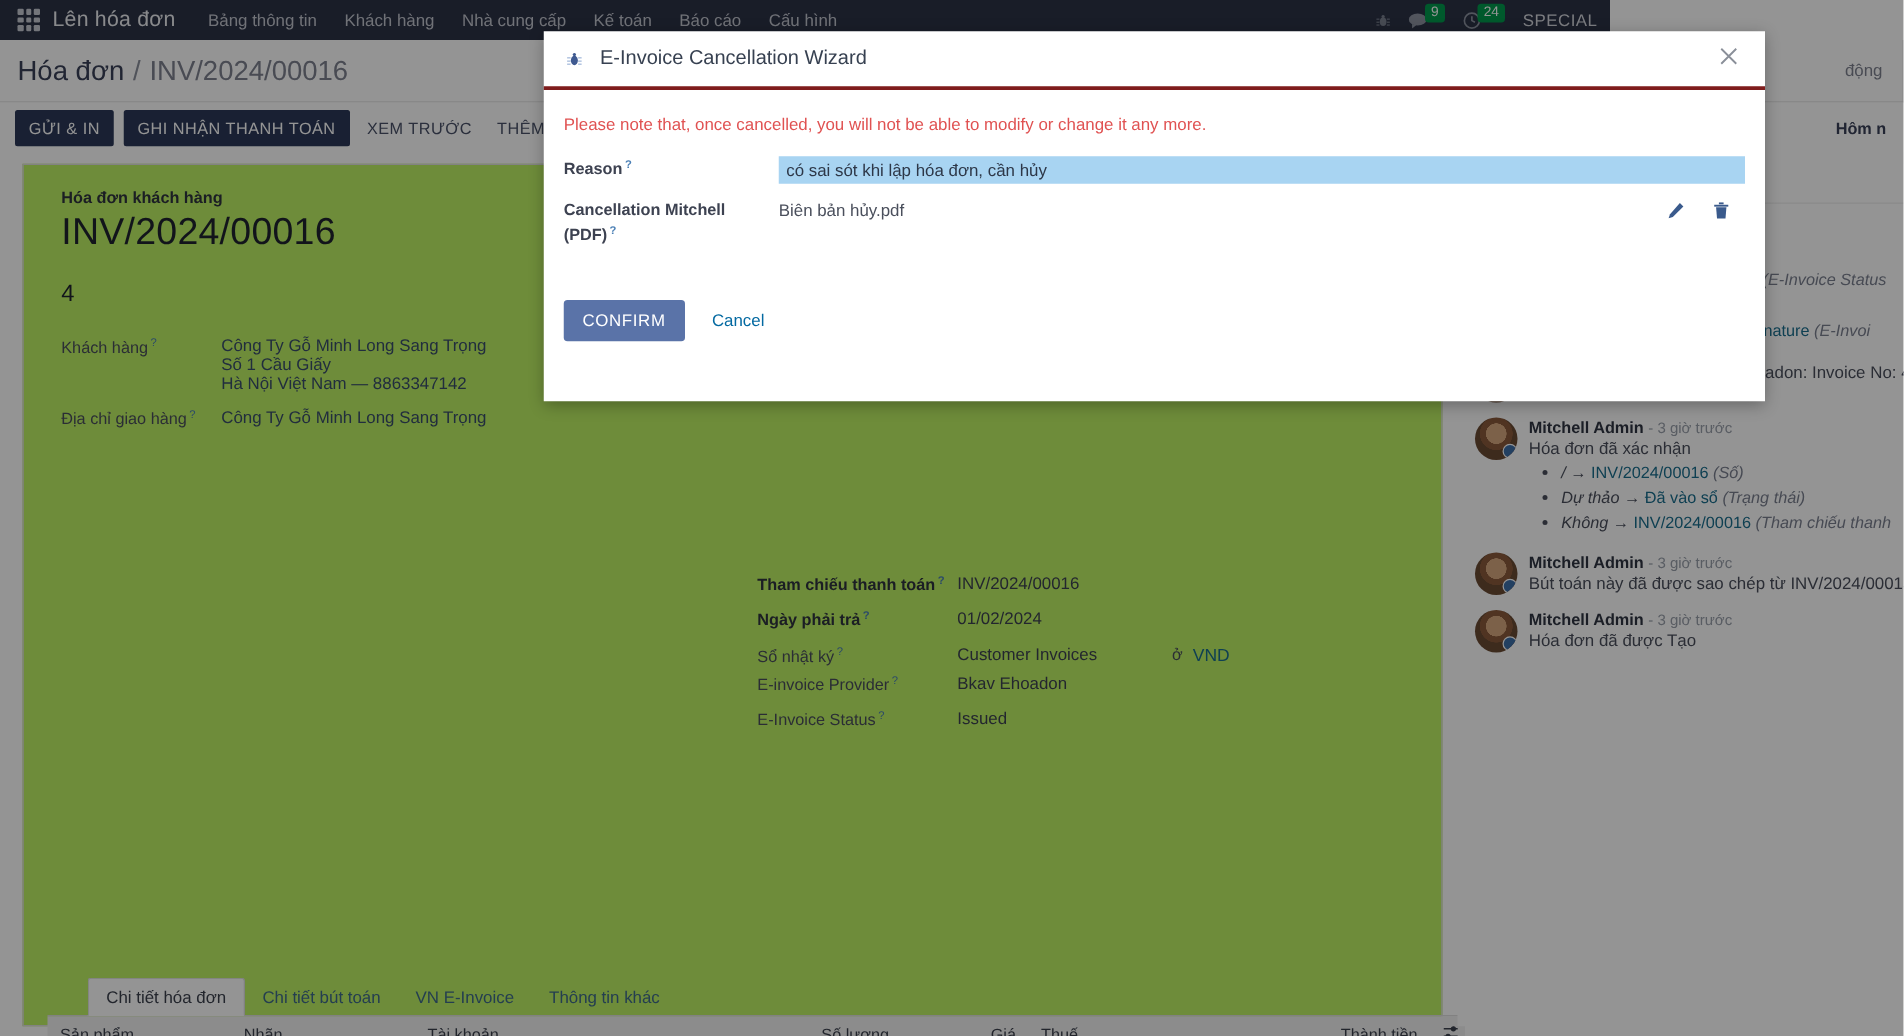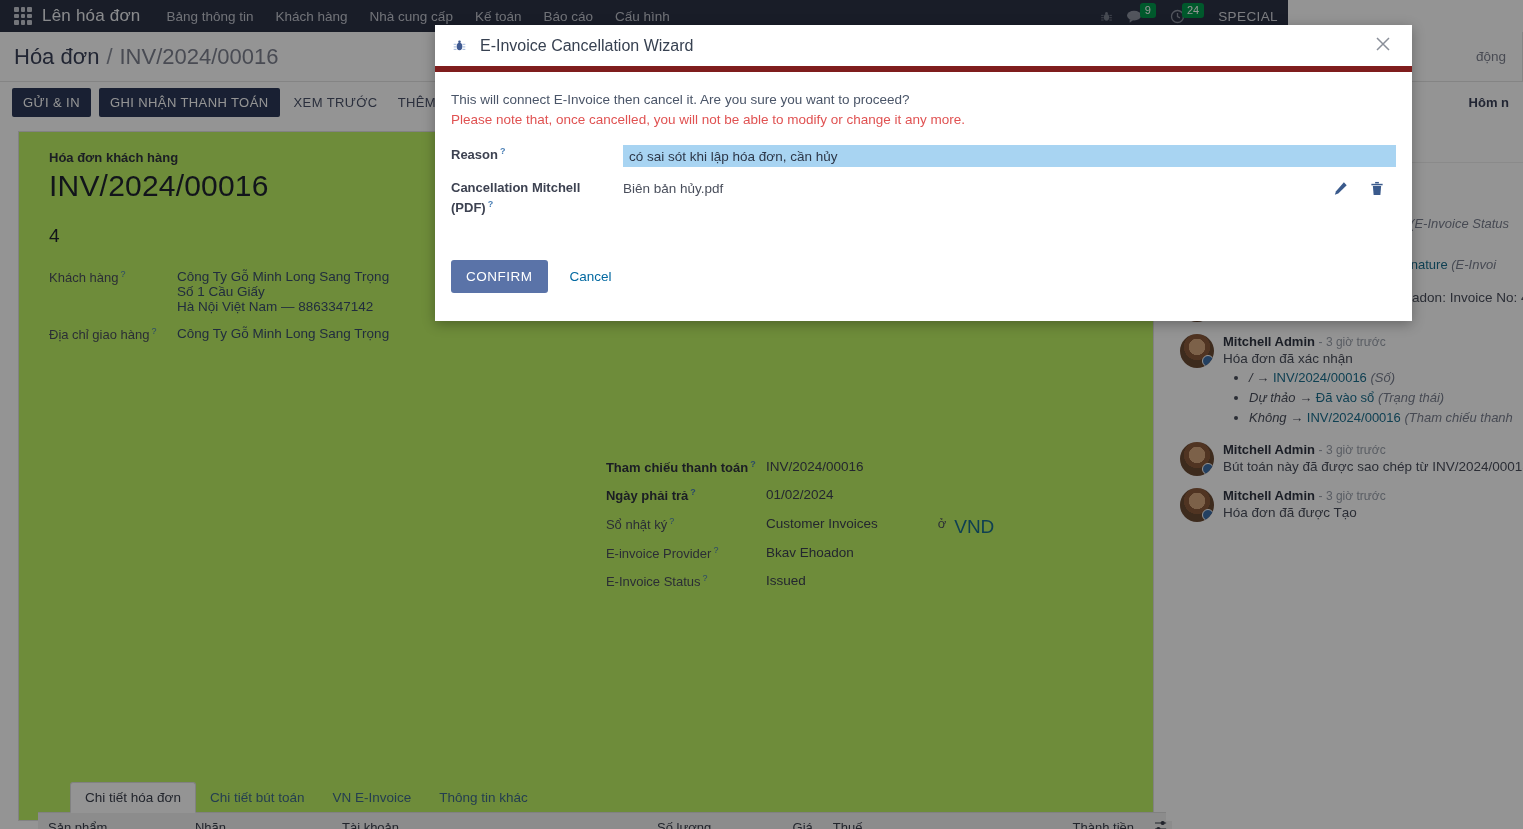--- a/index.html
+++ b/index.html
@@ -58,21 +58,21 @@
   .col-left { width:560px; }
   .col-right { width:520px; }
   .frow { display:flex; margin-bottom:7px; align-items:flex-start; }
   .flabel { font-size:13px; color:#4a4f5c; width:128px; flex:0 0 128px; }
   .flabel.bold { font-weight:bold; color:#30343f; }
   .flabel.w150 { width:160px; flex:0 0 160px;}
   .q { color:#4a7fb5; font-size:9px; vertical-align:super; margin-left:2px;}
   .fval { font-size:13.5px; color:#3d4251; }
   .fval.link { color:#3a4e6b; }
   .inline-ex { font-size:13px; color:#4a4f5c; margin:0 8px 0 60px;}
-  .cur { color:#1a6e8e; font-size:19px;}
+  .cur { color:#1a6e8e; font-size:14px;}
 
   .tabs { position:absolute; left:19px; top:649px; width:1134px; height:32px;
     border-bottom:1px solid #dededf; display:flex; align-items:flex-end; padding-left:32px;}
   .tab { font-size:13.5px; color:#3f6b8a; padding:7px 14px; }
   .tab.active { color:#3b404d; background:#fff; border:1px solid #dededf; border-bottom:1px solid #fff;
      position:relative; top:1px; border-radius:3px 3px 0 0; }
 
   .tbl { position:absolute; left:19px; top:681px; width:1134px; }
   .thead { display:flex; background:#f1f1f1; border-bottom:1px solid #dededf; height:29px; align-items:center;}
   .th { font-size:13px; color:#3b404d; padding:0 10px; }
@@ -99,21 +99,21 @@
   .lk { color:#1a6e8e; }
   .it { font-style:italic; color:#7b8090; }
   .iti { font-style:italic; }
 
   
   .overlay { position:absolute; inset:0; background:rgba(0,0,0,0.42); }
 
   
   .modal { position:absolute; left:435px; top:25px; width:977px; height:296px;
     background:#fff; box-shadow:0 3px 12px rgba(0,0,0,.3); }
-  .modal-head { height:47px; border-bottom:6px solid #7f1d1d; display:flex; align-items:center;
+  .modal-head { height:47px; border-bottom:3px solid #7f1d1d; display:flex; align-items:center;
     padding:0 16px; }
   .bug-ico { width:17px; height:17px; margin-right:12px; display:inline-flex; align-items:center; justify-content:center;}
   .modal-title { font-size:16px; color:#374151; }
   .modal-x { margin-left:auto; font-size:22px; color:#8a8f99; line-height:1; padding:2px 4px; }
   .modal-body { padding:20px 16px 0 16px; }
   .mline1 { font-size:13.5px; color:#4a5568; margin-bottom:5px; }
   .mline2 { font-size:13.5px; color:#e05252; margin-bottom:18px; }
   .mrow { display:flex; align-items:flex-start; margin-bottom:10px; }
   .mlabel { width:172px; flex:0 0 172px; font-size:13px; color:#3d4251; font-weight:bold; line-height:1.45;}
   .reason-input { flex:1; background:#a8d4f2; color:#2d3748; font-size:13.5px;
@@ -391,21 +391,20 @@
       </span>
       <span class="modal-title">E-Invoice Cancellation Wizard</span>
       <span class="modal-x">
         <svg width="18" height="18" viewBox="0 0 18 18" stroke="#8a8f99" stroke-width="1.5" fill="none">
             <path d="M3 3 L15 15 M15 3 L3 15"></path>
           </svg>
       </span>
     </div>
 
     <div class="modal-body">
-      <div class="mline1">This will connect E-Invoice then cancel it. Are you sure you want to proceed?</div>
       <div class="mline2">Please note that, once cancelled, you will not be able to modify or change it any more.</div>
 
       <div class="mrow">
         <div class="mlabel">
           <span>Reason</span><span class="q">?</span>
         </div>
         <input class="reason-input" value="có sai sót khi lập hóa đơn, cần hủy" style="">
       </div>
 
       <div class="mrow" style="margin-top:12px">

